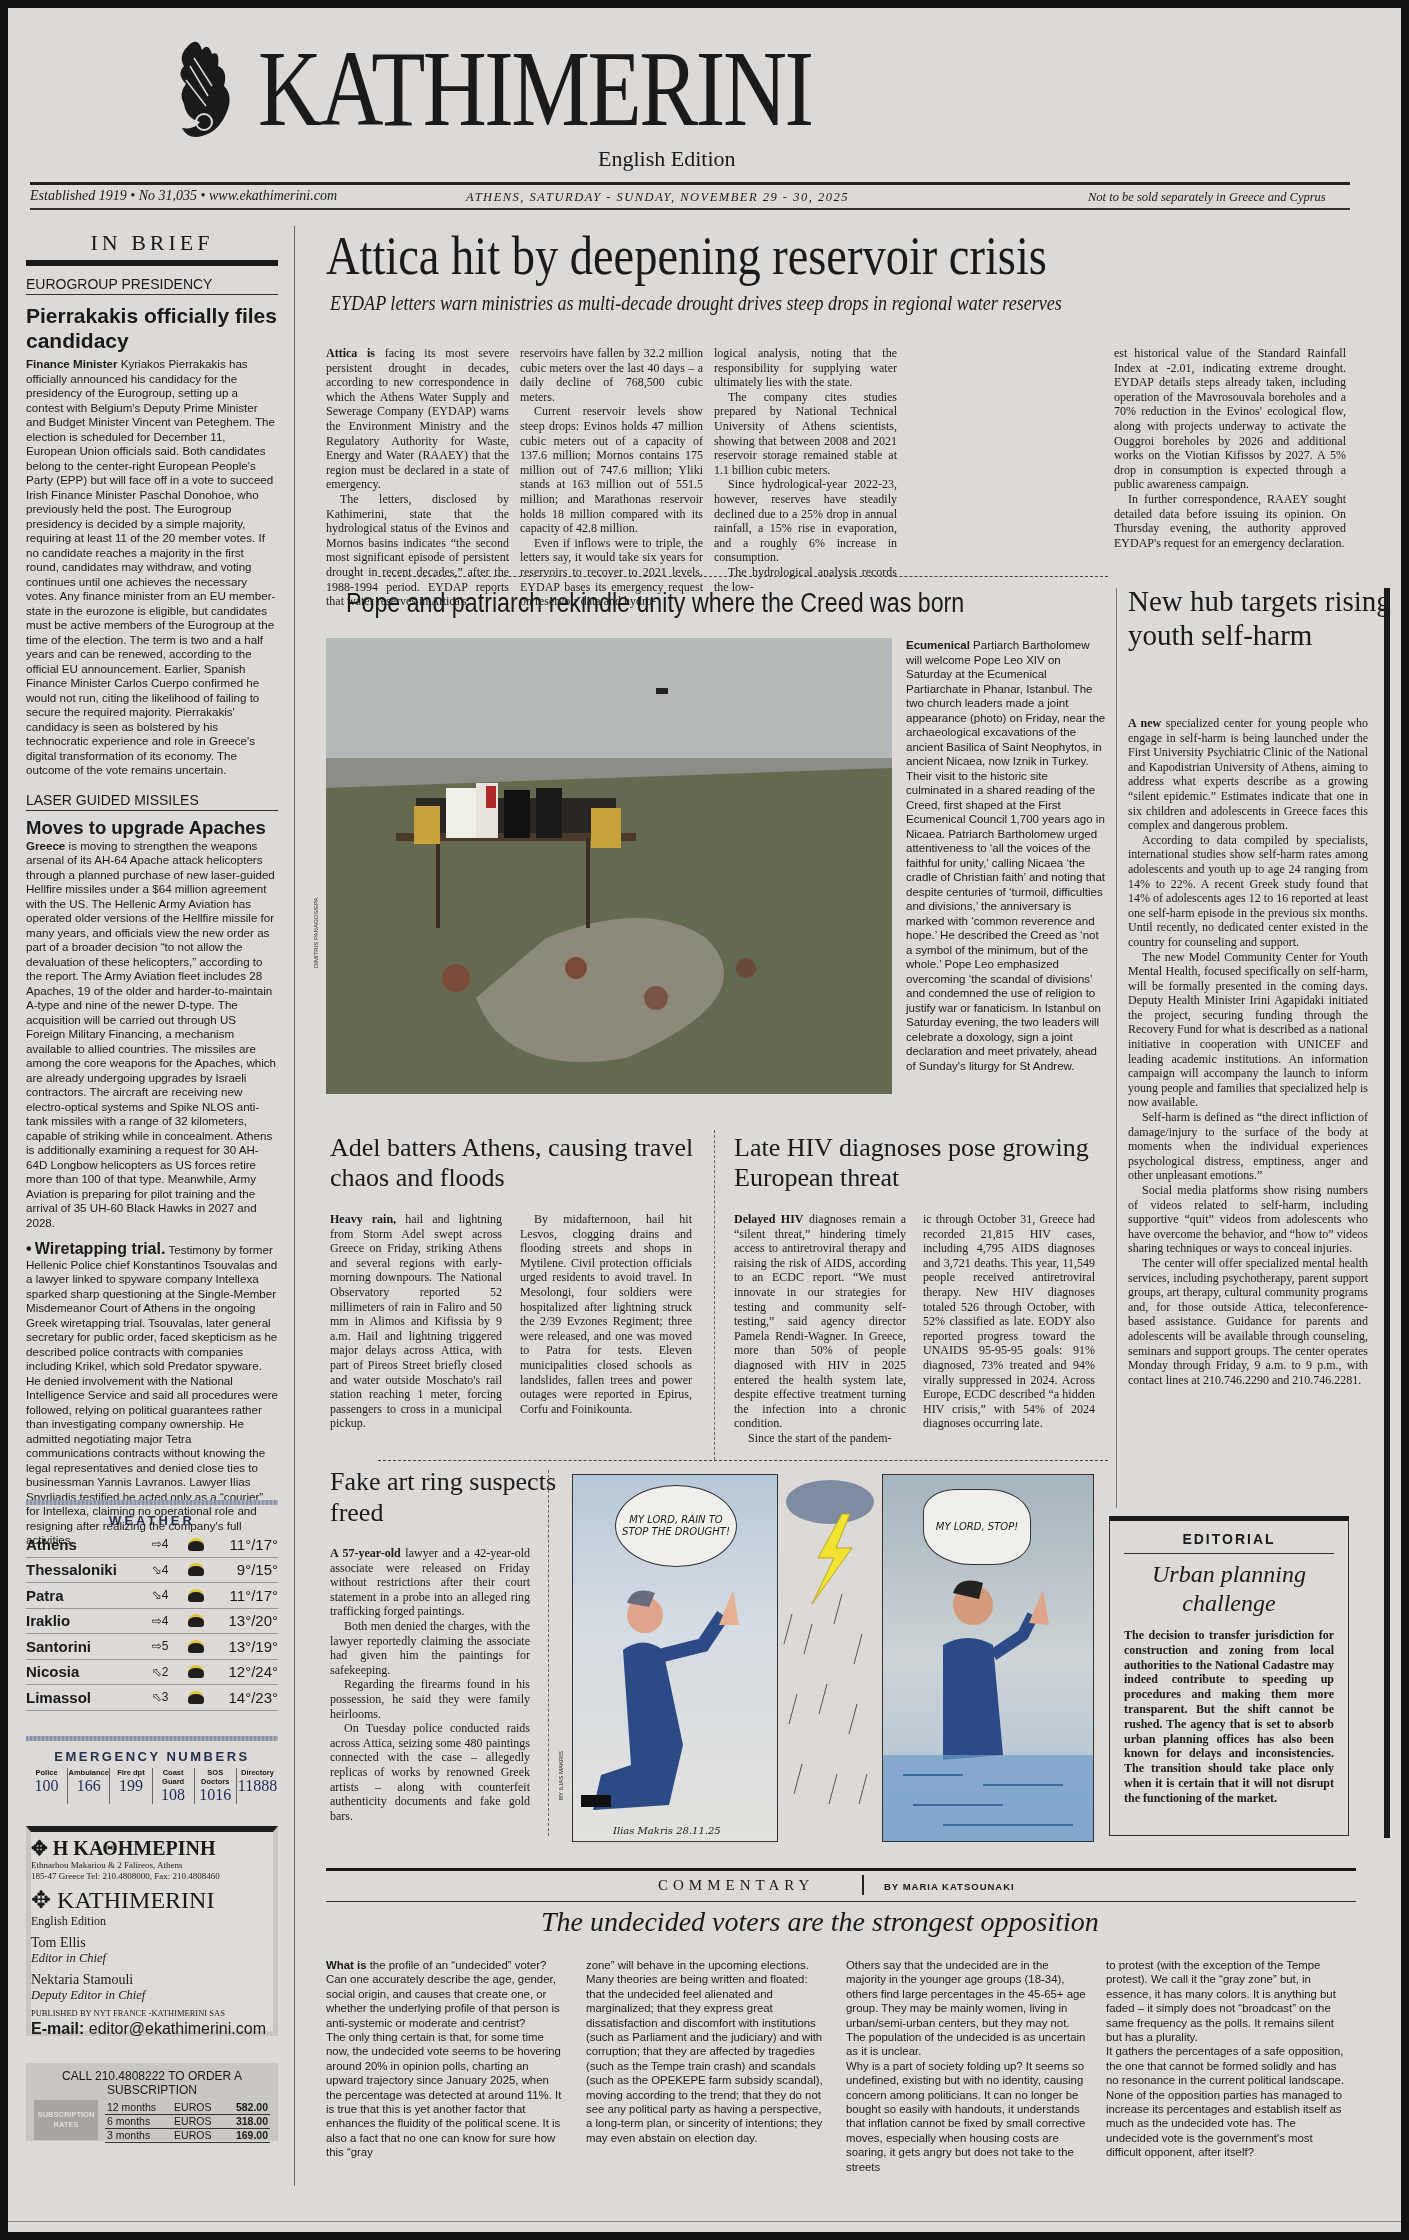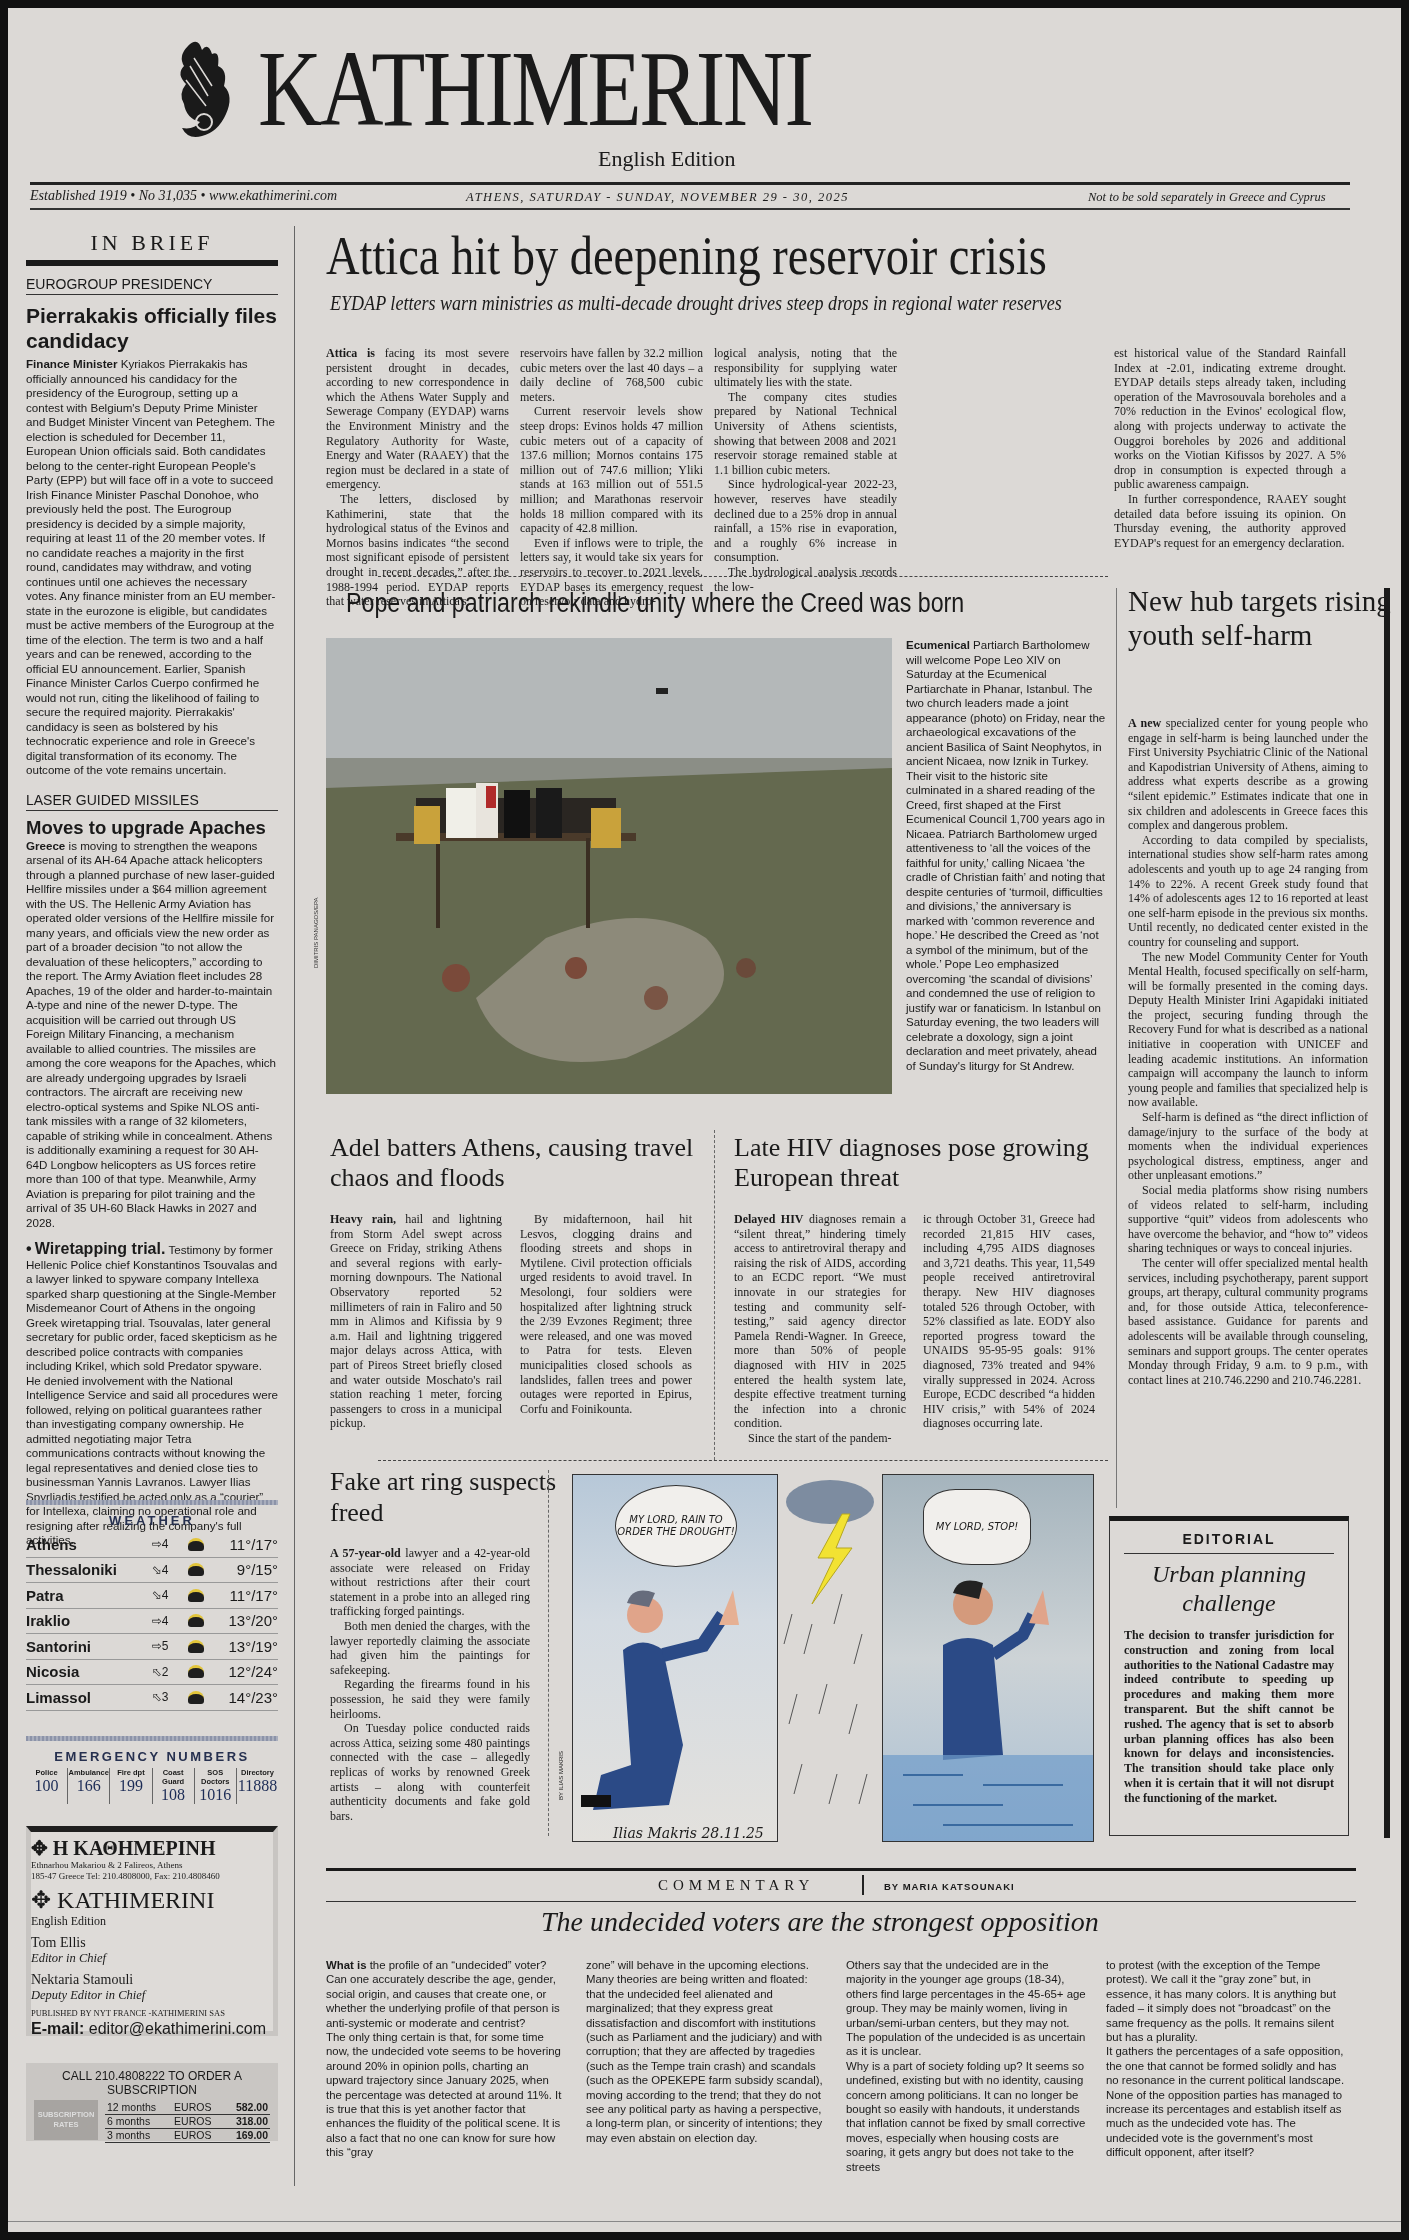--- a/index.html
+++ b/index.html
@@ -346,30 +346,30 @@
   <div id="art-body" class="abs">
     <p><b>A 57-year-old</b><span> lawyer and a 42-year-old associate were released on Friday without restrictions after their court statement in a probe into an alleged ring trafficking forged paintings.</span></p>
     <p class="ind">Both men denied the charges, with the lawyer reportedly claiming the associate had given him the paintings for safekeeping.</p>
     <p class="ind">Regarding the firearms found in his possession, he said they were family heirlooms.</p>
     <p class="ind">On Tuesday police conducted raids across Attica, seizing some 480 paintings connected with the case – allegedly replicas of works by renowned Greek artists – along with counterfeit authenticity documents and fake gold bars.</p>
   </div>
   <div class="dash-v" style="left:540px;top:1462px;height:366px"></div>
 
   <div class="abs" style="left:556px;top:1462px;width:540px;height:372px">
     <div class="panel" style="left:8px;top:4px;width:206px;height:368px;background:linear-gradient(#b7c8d8,#d4dbe2 40%,#e3e1dd)">
-      <div class="bubble" style="left:42px;top:10px;width:122px;height:82px">MY LORD, RAIN TO ORDER THE DROUGHT!</div>
+      <div class="bubble" style="left:42px;top:10px;width:122px;height:82px">MY LORD, RAIN TO STOP THE DROUGHT!</div>
       <svg class="abs" style="left:0;top:0" width="206" height="368">
         <circle cx="72" cy="140" r="18" fill="#e0a48a"></circle>
           <path d="M54 128 Q60 110 82 118 L76 132 Z" fill="#666c7c"></path>
         <path d="M50 175 Q70 160 90 175 L110 270 L96 330 L20 335 L28 300 L58 290 Z" fill="#2b4a86"></path>
         <path d="M90 180 L130 170 L150 140" stroke="#2b4a86" stroke-width="14" fill="none"></path>
         <path d="M146 150 L160 115 L166 150 Z" fill="#e6b093"></path>
         <rect x="8" y="320" width="30" height="12" fill="#111"></rect>
       </svg>
-      <div class="abs" style="left:40px;top:350px;font-family:'DejaVu Serif',serif;font-style:italic;font-size:14px">Ilias Makris 28.11.25</div>
+      <div class="abs" style="left:40px;top:350px;font-family:'DejaVu Serif',serif;font-style:italic;font-size:10px">Ilias Makris 28.11.25</div>
     </div>
     <svg class="abs" style="left:218px;top:4px" width="96" height="368">
       <ellipse cx="48" cy="28" rx="44" ry="22" fill="#7d8ca0"></ellipse>
       <polygon points="60,40 36,84 52,84 30,130 70,74 54,74 68,40" fill="#f2e232" stroke="#b5a620"></polygon>
       <g stroke="#555" stroke-width="1">
         <line x1="10" y1="140" x2="2" y2="170"></line>
           <line x1="30" y1="150" x2="22" y2="180"></line>
           <line x1="60" y1="120" x2="52" y2="150"></line>
           <line x1="80" y1="160" x2="72" y2="190"></line>
         <line x1="15" y1="220" x2="7" y2="250"></line>

